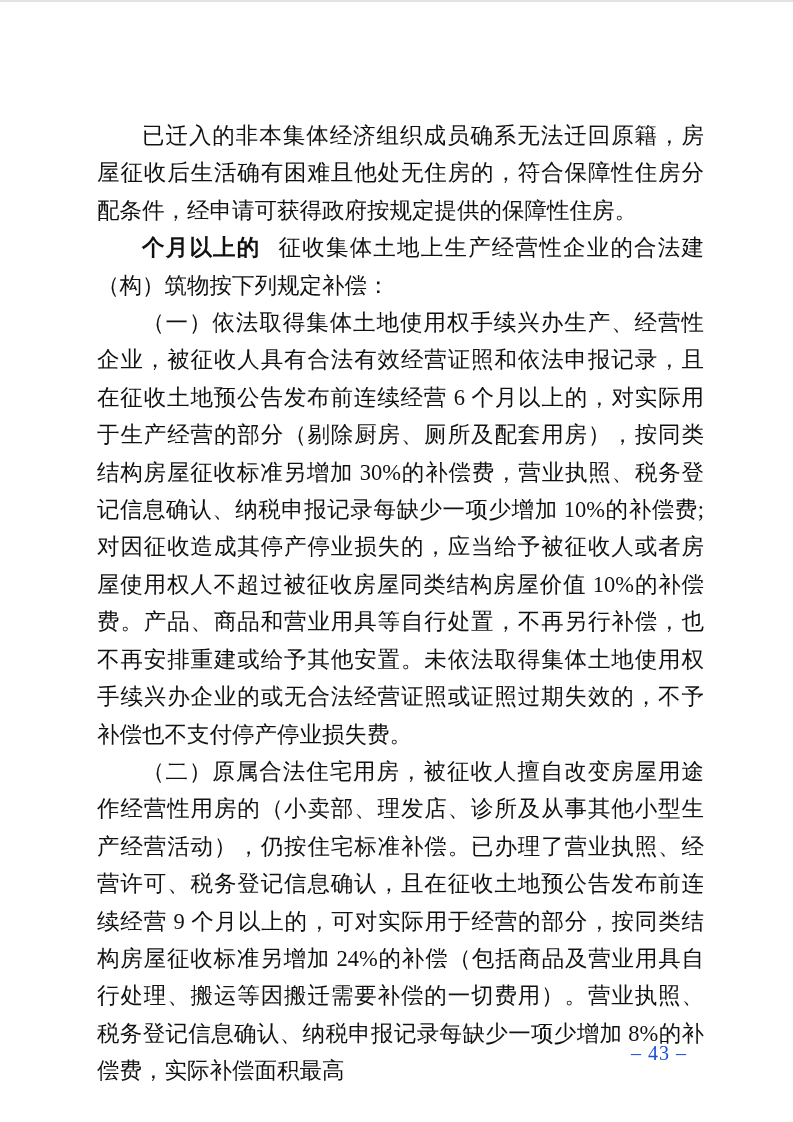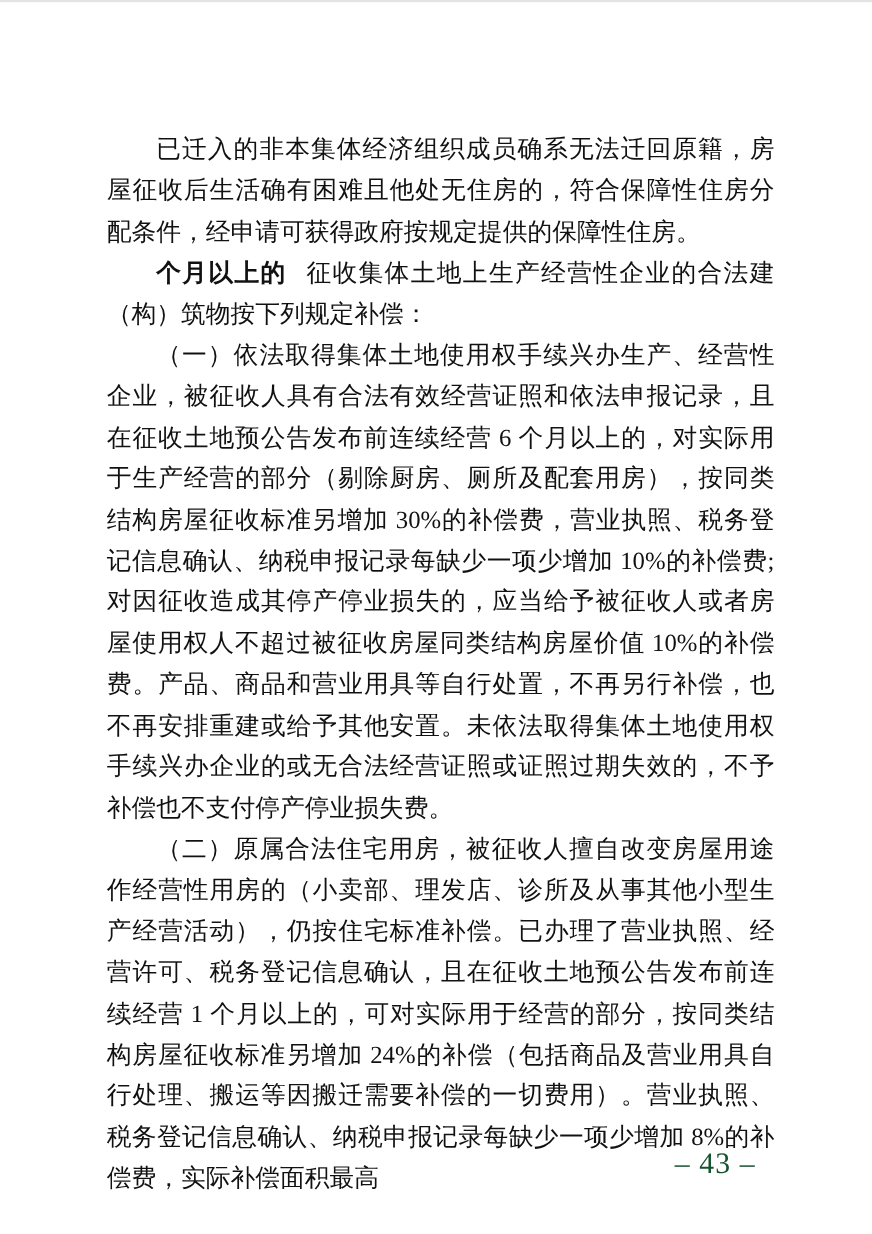--- a/index.html
+++ b/index.html
@@ -41,35 +41,35 @@
     text-indent: 2em;
   }
   .article-lead {
     font-weight: bold;
     margin-right: 0.8em;
   }
   .page-number {
     position: absolute;
     top: 1042px;
     right: 106px;
-    font-size: 27px;
+    font-size: 20px;
     letter-spacing: 1px;
-    color: #14532d;
+    color: #1d4ed8;
   }
 </style>
 </head>
 <body>
 
 <div class="page">
   <div class="scan-edge-top"></div>
 
   <div class="text-block">
     <p class="para">已迁入的非本集体经济组织成员确系无法迁回原籍，房屋征收后生活确有困难且他处无住房的，符合保障性住房分配条件，经申请可获得政府按规定提供的保障性住房。</p>
 
     <p class="para"><span class="article-lead">个月以上的</span><span>征收集体土地上生产经营性企业的合法建（构）筑物按下列规定补偿：</span></p>
 
     <p class="para">（一）依法取得集体土地使用权手续兴办生产、经营性企业，被征收人具有合法有效经营证照和依法申报记录，且在征收土地预公告发布前连续经营 6 个月以上的，对实际用于生产经营的部分（剔除厨房、厕所及配套用房），按同类结构房屋征收标准另增加 30%的补偿费，营业执照、税务登记信息确认、纳税申报记录每缺少一项少增加 10%的补偿费;对因征收造成其停产停业损失的，应当给予被征收人或者房屋使用权人不超过被征收房屋同类结构房屋价值 10%的补偿费。产品、商品和营业用具等自行处置，不再另行补偿，也不再安排重建或给予其他安置。未依法取得集体土地使用权手续兴办企业的或无合法经营证照或证照过期失效的，不予补偿也不支付停产停业损失费。</p>
 
-    <p class="para">（二）原属合法住宅用房，被征收人擅自改变房屋用途作经营性用房的（小卖部、理发店、诊所及从事其他小型生产经营活动），仍按住宅标准补偿。已办理了营业执照、经营许可、税务登记信息确认，且在征收土地预公告发布前连续经营 1 个月以上的，可对实际用于经营的部分，按同类结构房屋征收标准另增加 24%的补偿（包括商品及营业用具自行处理、搬运等因搬迁需要补偿的一切费用）。营业执照、税务登记信息确认、纳税申报记录每缺少一项少增加 8%的补偿费，实际补偿面积最高</p>
+    <p class="para">（二）原属合法住宅用房，被征收人擅自改变房屋用途作经营性用房的（小卖部、理发店、诊所及从事其他小型生产经营活动），仍按住宅标准补偿。已办理了营业执照、经营许可、税务登记信息确认，且在征收土地预公告发布前连续经营 9 个月以上的，可对实际用于经营的部分，按同类结构房屋征收标准另增加 24%的补偿（包括商品及营业用具自行处理、搬运等因搬迁需要补偿的一切费用）。营业执照、税务登记信息确认、纳税申报记录每缺少一项少增加 8%的补偿费，实际补偿面积最高</p>
   </div>
 
   <div class="page-number">– 43 –</div>
 </div>
 
 </body></html>

